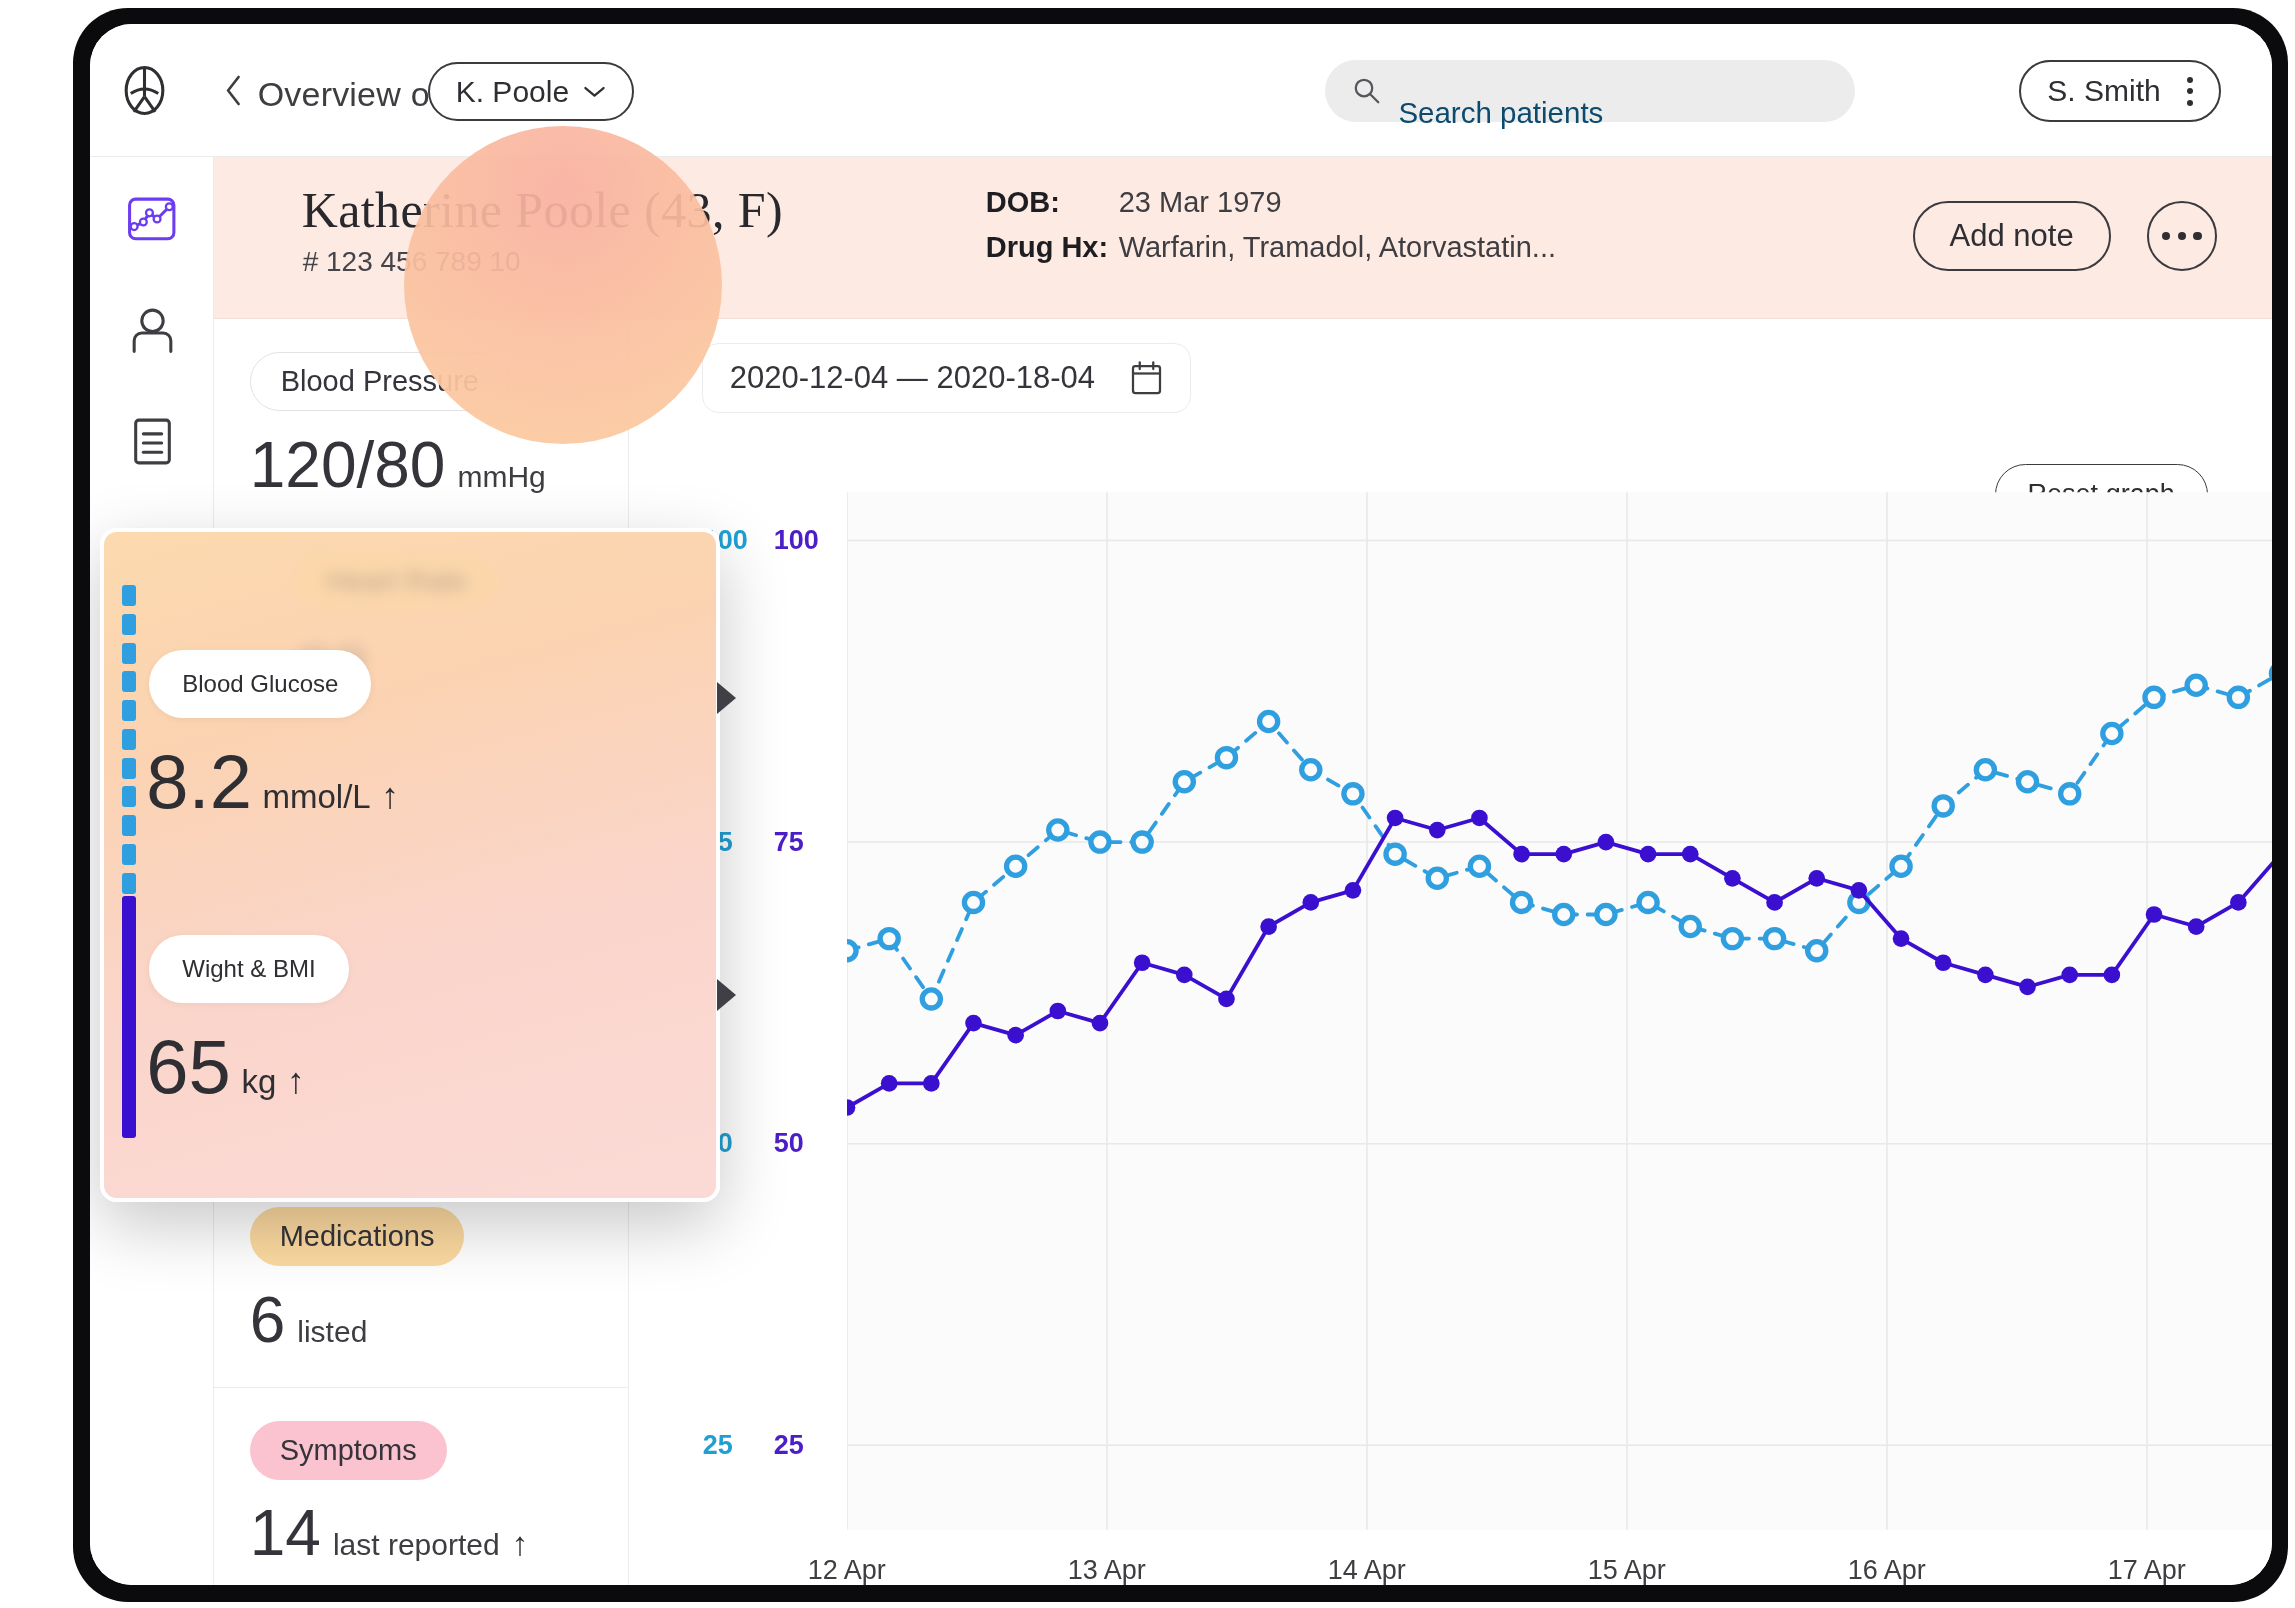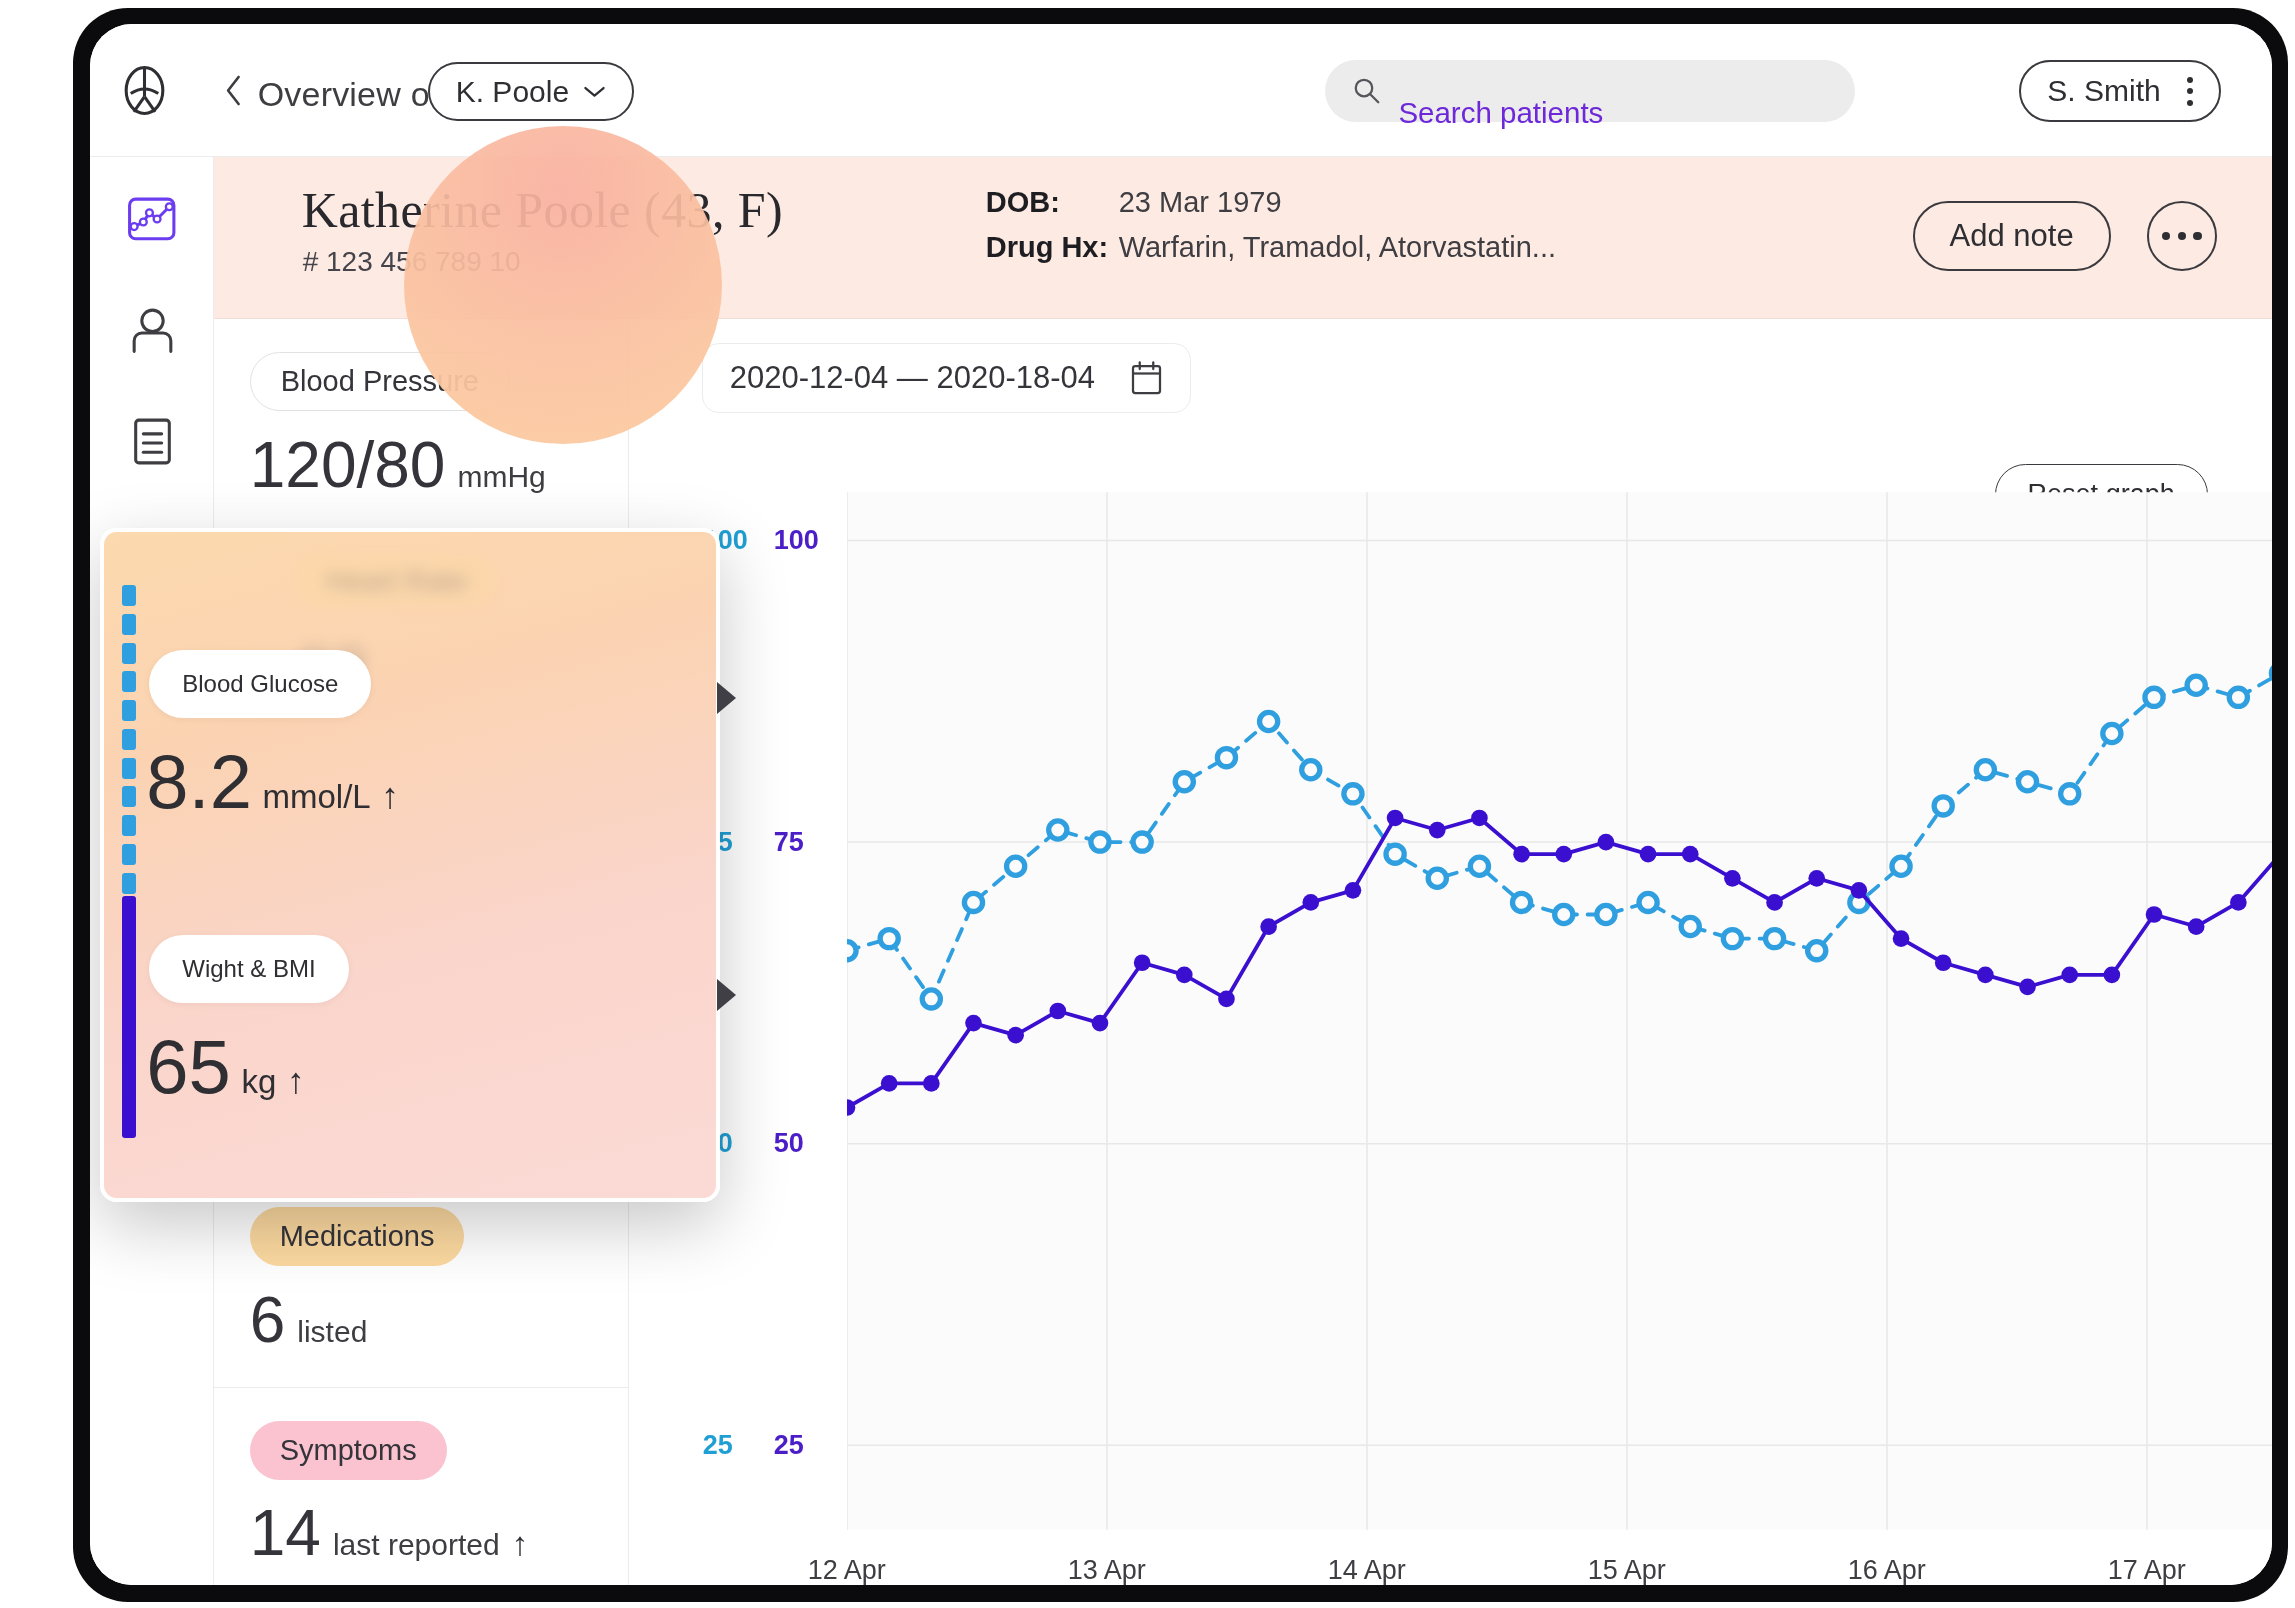--- a/index.html
+++ b/index.html
@@ -52,21 +52,21 @@
     font-size: 30px; color: #2e2e33; background: #fff;
     cursor: pointer;
   }
   #search-box {
     position: absolute; right: 417px; top: 36px;
     width: 530px; height: 62px;
     background: #ececec; border-radius: 32px;
     display: flex; align-items: center; gap: 16.7px;
     padding: 0 27px;
   }
-  #search-box .ph { font-size: 29.5px; color: #6d28d9; margin-top: 44px; }
+  #search-box .ph { font-size: 29.5px; color: #0c4a6e; margin-top: 44px; }
   #user-chip {
     position: absolute; right: 51px; top: 36px;
     height: 62px; padding: 0 26px;
     display: flex; align-items: center; gap: 26px;
     border: 2.3px solid #3a3a3f; border-radius: 33px;
     font-size: 30px; color: #2e2e33; background: #fff; cursor: pointer; justify-content: space-between;
   }
   .kebab { display: flex; flex-direction: column; gap: 5.3px; }
   .kebab i { width: 6px; height: 6px; border-radius: 50%; background: #2e2e33; display: block; }
 

